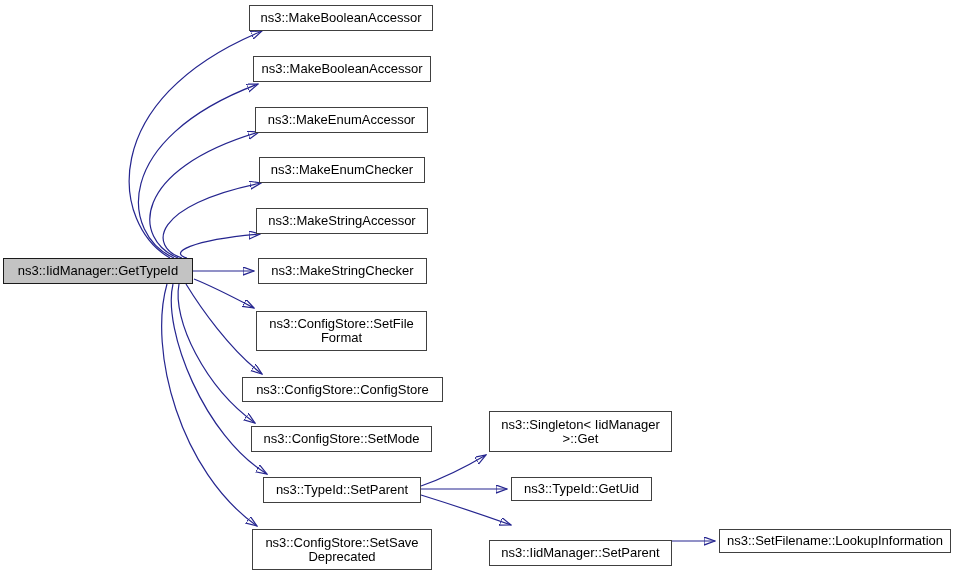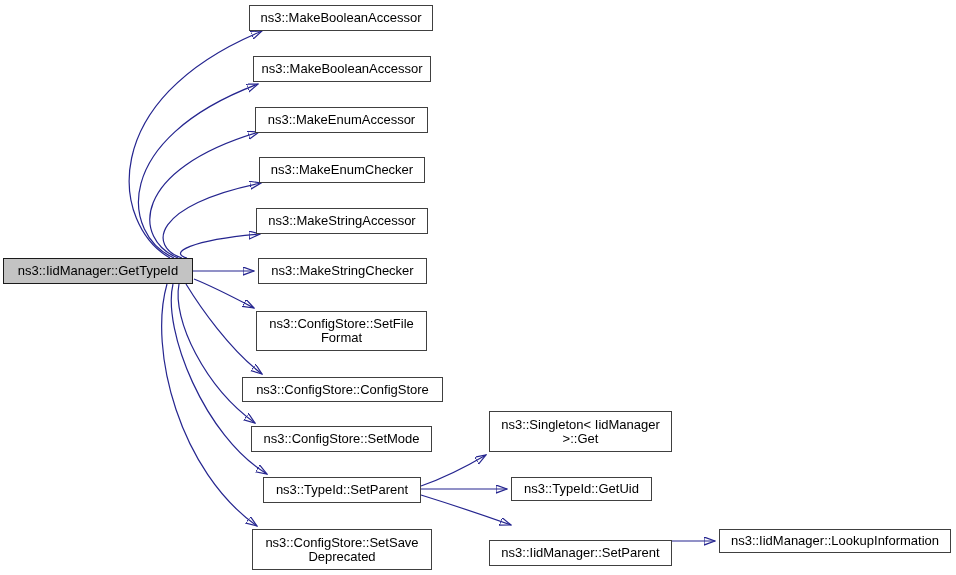--- a/index.html
+++ b/index.html
@@ -102,15 +102,15 @@
   <div class="node" style="left:263px; top:477px; width:158px; height:26px;">ns3::TypeId::SetParent</div>
 
   <div class="node" style="left:252px; top:529px; width:180px; height:41px;">ns3::ConfigStore::SetSave Deprecated</div>
 
   <div class="node" style="left:489px; top:411px; width:183px; height:41px;">ns3::Singleton&lt; IidManager &gt;::Get</div>
 
   <div class="node" style="left:511px; top:477px; width:141px; height:24px;">ns3::TypeId::GetUid</div>
 
   <div class="node" style="left:489px; top:528px; width:183px; height:26px;margin-top:12px;">ns3::IidManager::SetParent</div>
 
-  <div class="node" style="left:719px; top:529px; width:232px; height:24px;">ns3::IidManager::LookupInformation</div>
+  <div class="node" style="left:719px; top:529px; width:232px; height:24px;">ns3::SetFilename::LookupInformation</div>
 
 </div>
 
 </body></html>

